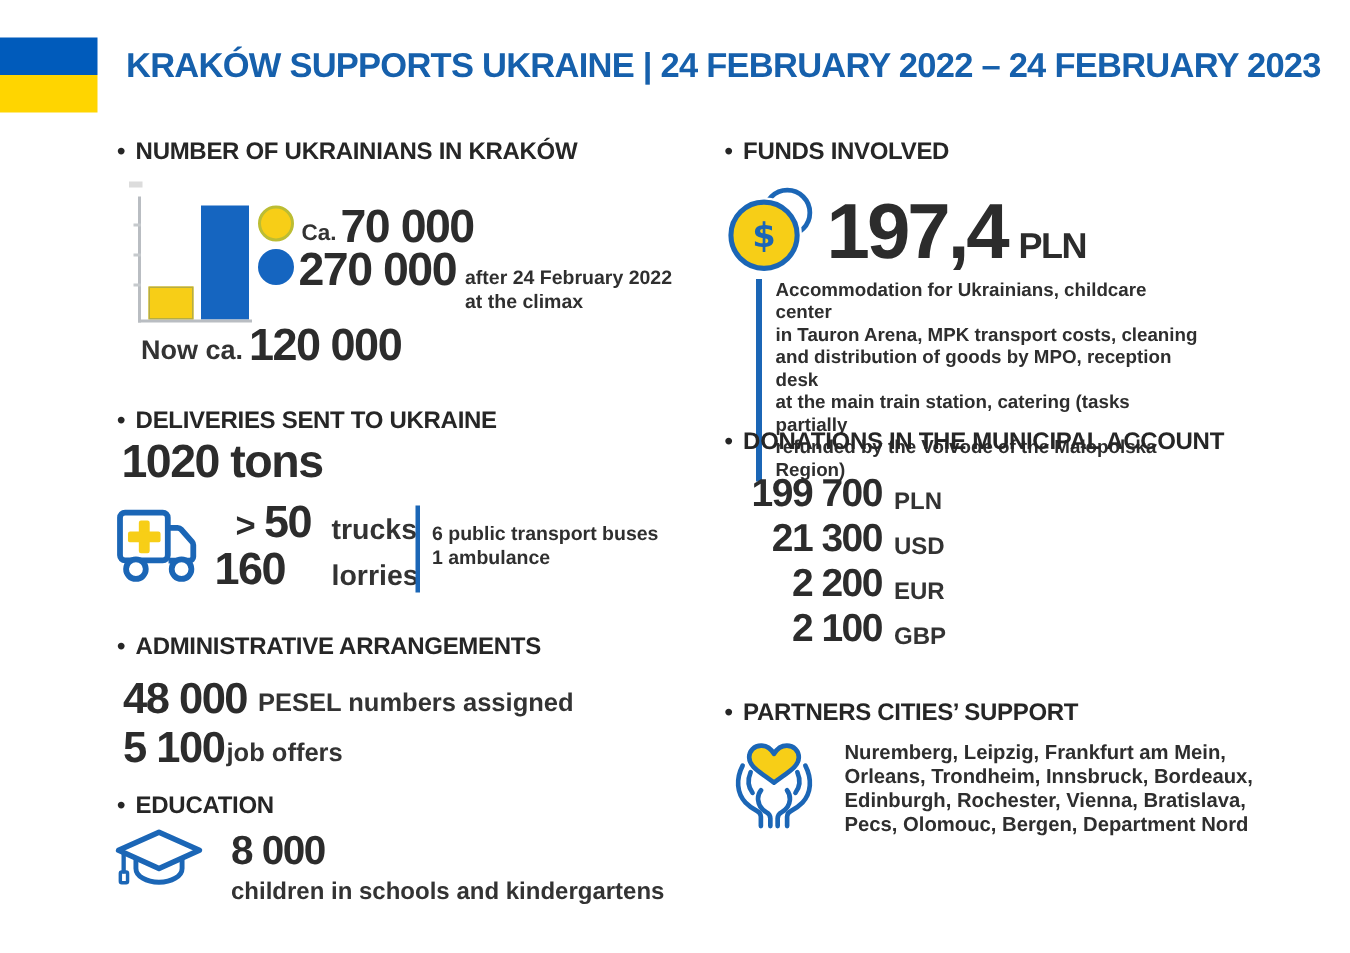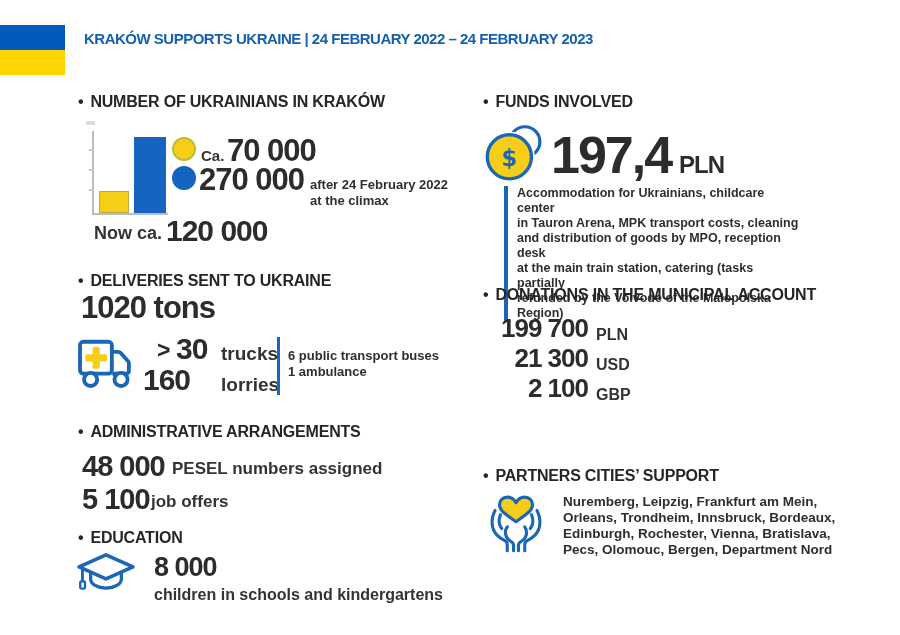--- a/index.html
+++ b/index.html
@@ -9,21 +9,21 @@
   *{margin:0;padding:0;box-sizing:border-box;}
   html,body{background:#fff;}
   body{font-family:"Liberation Sans",sans-serif;color:var(--text_dark);}
   .canvas{position:relative;width:900px;height:635px;background:#fff;overflow:hidden;}
   .abs{position:absolute;}
 
   
   .flag{left:0;top:25px;width:65px;height:50px;}
   .flag-blue{width:100%;height:50%;background:var(--flag_blue);}
   .flag-yellow{width:100%;height:50%;background:var(--flag_yellow);}
-  .title{left:84px;top:30px;font-size:15px;font-weight:700;letter-spacing:-0.5px;
+  .title{left:84px;top:30px;font-size:23px;font-weight:700;letter-spacing:-0.5px;
          color:var(--title_blue);white-space:nowrap;}
 
   
   .sec{font-size:16px;font-weight:700;color:#262626;letter-spacing:-0.2px;white-space:nowrap;}
   .sec .bullet{margin-right:7px;}
 
   
   .big-num{font-weight:800;color:var(--text_dark);letter-spacing:-1px;white-space:nowrap;line-height:1.05;}
   .n52{font-size:52px;letter-spacing:-2px;}
   .n31{font-size:31px;} .n30{font-size:30px;} .n29{font-size:29px;} .n27{font-size:27px;}
@@ -99,21 +99,21 @@
   <svg class="abs" style="left:77px;top:335px" width="62" height="56" viewBox="0 0 64 58">
     <rect x="3" y="7" width="33" height="33" rx="3.5" fill="none" stroke="#1B66B6" stroke-width="4"></rect>
     <rect x="16" y="12.5" width="7.5" height="22.5" rx="1.5" fill="#F7CE17"></rect>
     <rect x="8.5" y="20" width="22.5" height="7.5" rx="1.5" fill="#F7CE17"></rect>
     <path d="M36.5 17.5 h6.3 a3.2 3.2 0 0 1 2.4 1.1 l7.6 8.6 a3.2 3.2 0 0 1 .8 2.1 v8.2 a2.6 2.6 0 0 1 -2.6 2.6 h-14.5" fill="none" stroke="#1B66B6" stroke-width="4" stroke-linejoin="round"></path>
     <circle cx="14" cy="46" r="6.8" fill="#fff" stroke="#1B66B6" stroke-width="4"></circle>
     <circle cx="45.5" cy="46" r="6.8" fill="#fff" stroke="#1B66B6" stroke-width="4"></circle>
   </svg>
 
   <span class="abs big-num" style="left:157px;top:338px;font-size:23px">&gt;</span>
-  <span class="abs big-num n30" style="left:176px;top:333px">30</span>
+  <span class="abs big-num n30" style="left:176px;top:333px">50</span>
   <span class="abs unit" style="left:221px;top:343px">trucks</span>
   <span class="abs big-num n30" style="left:143px;top:364px">160</span>
   <span class="abs unit" style="left:221px;top:374px">lorries</span>
 
   <div class="abs divider-v" style="left:277px;top:337px;height:58px"></div>
   <span class="abs note" style="left:288px;top:348px">6 public transport buses
 1 ambulance</span>
 
   <h2 class="abs sec" style="left:78px;top:423px"><span class="bullet">•</span><span>ADMINISTRATIVE ARRANGEMENTS</span></h2>
 
@@ -157,20 +157,24 @@
   <div class="abs" style="left:494px;top:314px">
     <div class="don-row">
       <span class="don-num">199 700</span>
       <span class="don-cur">PLN</span>
     </div>
     <div class="don-row">
       <span class="don-num">21 300</span>
       <span class="don-cur">USD</span>
     </div>
     <div class="don-row">
+      <span class="don-num">2 200</span>
+      <span class="don-cur">EUR</span>
+    </div>
+    <div class="don-row">
       <span class="don-num">2 100</span>
       <span class="don-cur">GBP</span>
     </div>
   </div>
 
   <h2 class="abs sec" style="left:483px;top:467px"><span class="bullet">•</span><span>PARTNERS CITIES’ SUPPORT</span></h2>
 
   <svg class="abs" style="left:483px;top:489px" width="66" height="70" viewBox="0 0 66 72">
     <g id="hand-left" stroke="#1B66B6" stroke-width="3.2" fill="none" stroke-linecap="round" stroke-linejoin="round">
       <path d="M11.5 22 c-4.8 9.2 -4 19 2 25.4 2.4 2.5 5.1 4.3 8 5.8 1.7 .9 2.5 2 2.5 3.9 V63.5"></path>

